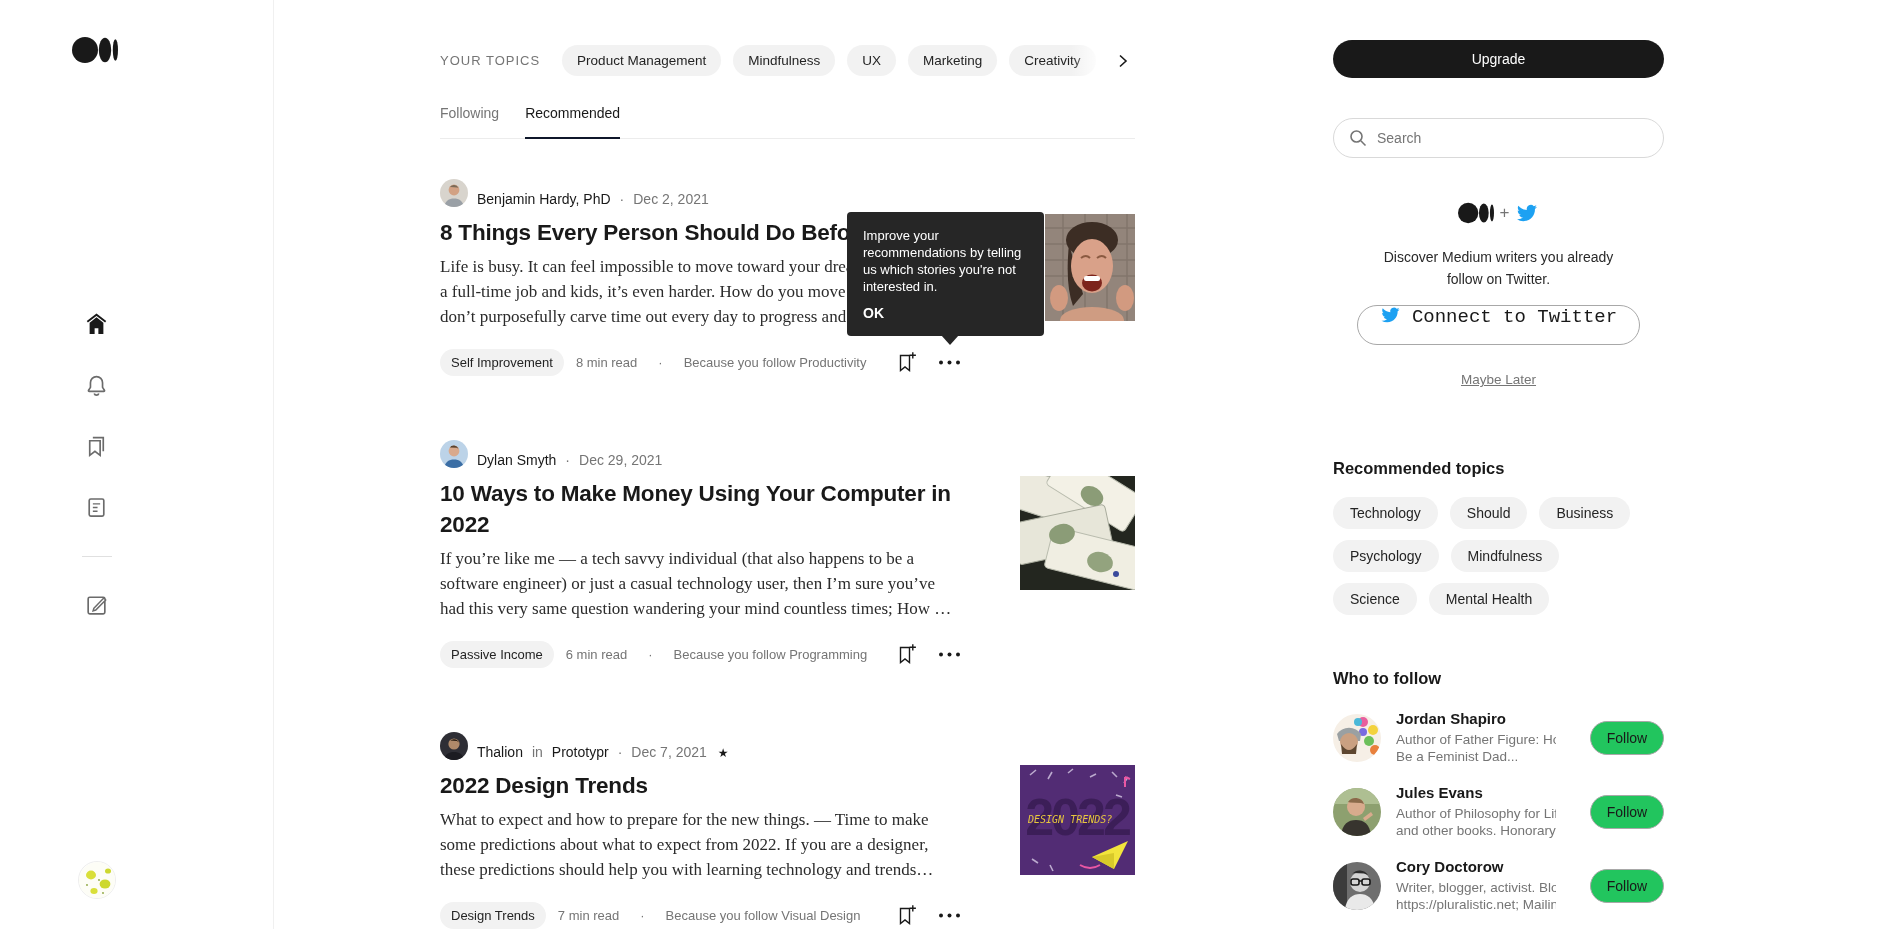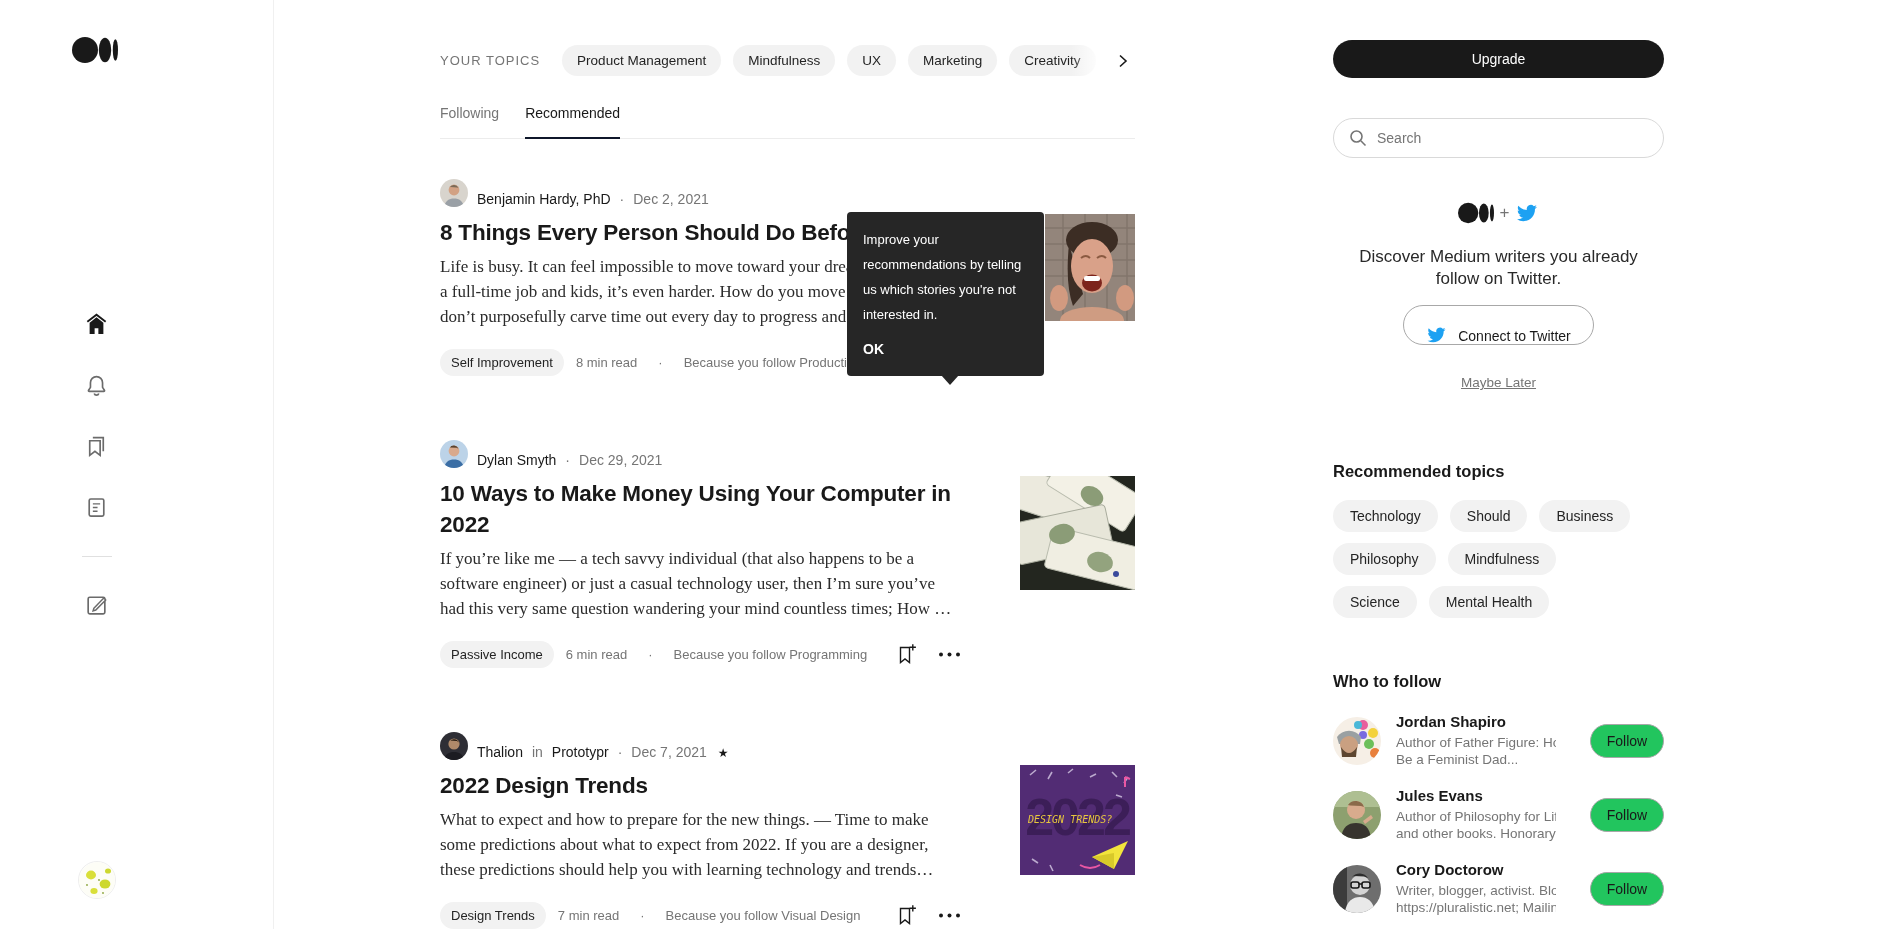--- a/index.html
+++ b/index.html
@@ -64,45 +64,45 @@
   .icon-btn { cursor:pointer; display:flex; align-items:center; }
 
   .thumb { position:absolute; right:0; overflow:hidden; cursor:pointer; }
   .thumb-1 { top:35px; width:90px; height:107px; }
   .thumb-2 { top:36px; width:115px; height:114px; }
   .thumb-3 { top:33px; width:115px; height:110px; }
 
   
   .tooltip { position:absolute; left:407px; top:33px; width:197px; z-index:6;
              background:#262626; color:#fff; border-radius:4px; padding:15px 16px 14px;
-             font-size:13px; line-height:25px; }
+             font-size:13px; line-height:17px; }
   .tooltip-caret { position:absolute; bottom:-9px; left:94px; width:0; height:0;
                    border-left:9px solid transparent; border-right:9px solid transparent;
                    border-top:10px solid #262626; }
   .tooltip-ok { margin-top:10px; font-weight:700; font-size:14px; cursor:pointer; }
 
   
   .right-rail { width:331px; margin-left:198px; padding-top:40px; }
   .upgrade-btn { width:331px; height:38px; background:#191919; color:#fff;
                  border:none; border-radius:19px; font-size:14px; cursor:pointer;
                  font-family:"Liberation Sans", sans-serif; }
   .search-box { margin-top:40px; width:331px; height:40px; border:1px solid #d9d9d9;
                 border-radius:20px; display:flex; align-items:center; padding:0 14px; gap:9px; }
   .search-box input { border:none; outline:none; flex:1; font-size:14px;
                       font-family:"Liberation Sans", sans-serif; color:#191919; }
   .search-box input::placeholder { color:#757575; }
 
   .twitter-promo { margin-top:44px; text-align:center; }
   .promo-logos { display:flex; align-items:center; justify-content:center; gap:6px; }
   .promo-plus { color:#757575; font-size:17px; }
-  .promo-headline { margin-top:22px; font-size:17px; color:#292929; line-height:22px; }
+  .promo-headline { margin-top:22px; font-size:14px; color:#292929; line-height:22px; }
   .connect-btn { margin-top:15px; height:40px; padding:0 22px; border:1px solid #a8a8a8;
-                 border-radius:20px; background:#fff; display:inline-flex; align-items:flex-end;
-                 gap:11px; font-size:14px; color:#191919; cursor:pointer;
-                 font-family:Liberation Sans, sans-serif; }
+                 border-radius:20px; background:#fff; display:inline-flex; align-items:flex-start;
+                 gap:11px; font-size:19px; color:#191919; cursor:pointer;
+                 font-family:Liberation Mono, monospace; }
   .maybe-later { margin-top:27px; display:inline-block; font-size:13.5px; color:#757575;
                  text-decoration:underline; cursor:pointer; }
 
   .section-heading { font-size:16.5px; font-weight:700; color:#191919; }
   .rec-topics { margin-top:71px; }
   .rec-pills { margin-top:19px; display:flex; flex-wrap:wrap; gap:11px 12px; width:300px; }
   .rec-pills .pill { font-size:14px; padding:8px 17px; }
 
   .who-follow { margin-top:54px; }
   .follow-list { margin-top:22px; }
@@ -446,21 +446,21 @@
         <span class="maybe-later">Maybe Later</span>
       </div>
     </div>
 
     <div class="rec-topics">
       <div class="section-heading">Recommended topics</div>
       <div class="rec-pills">
         <span class="pill">Technology</span>
         <span class="pill">Should</span>
         <span class="pill">Business</span>
-        <span class="pill">Philosophy</span>
+        <span class="pill">Psychology</span>
         <span class="pill">Mindfulness</span>
         <span class="pill">Science</span>
         <span class="pill">Mental Health</span>
       </div>
     </div>
 
     <div class="who-follow">
       <div class="section-heading">Who to follow</div>
       <div class="follow-list">
 

